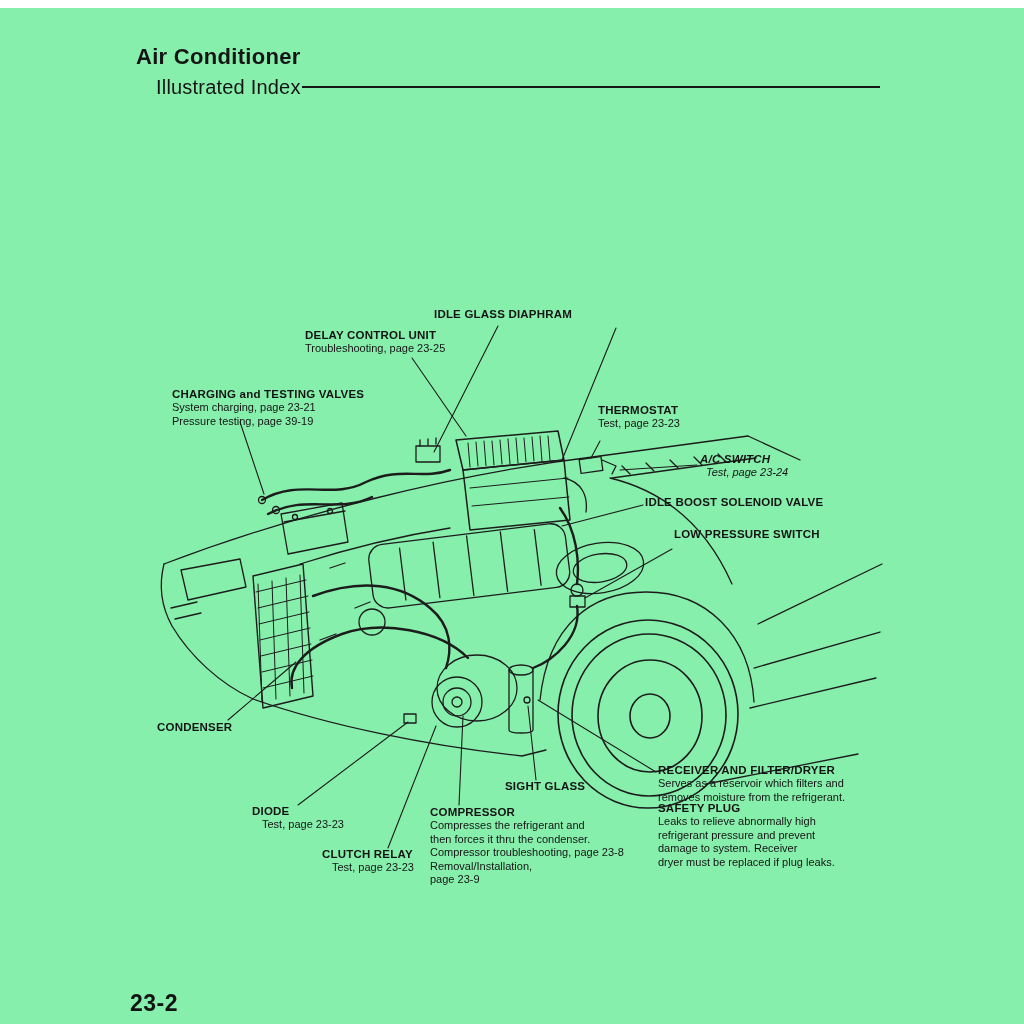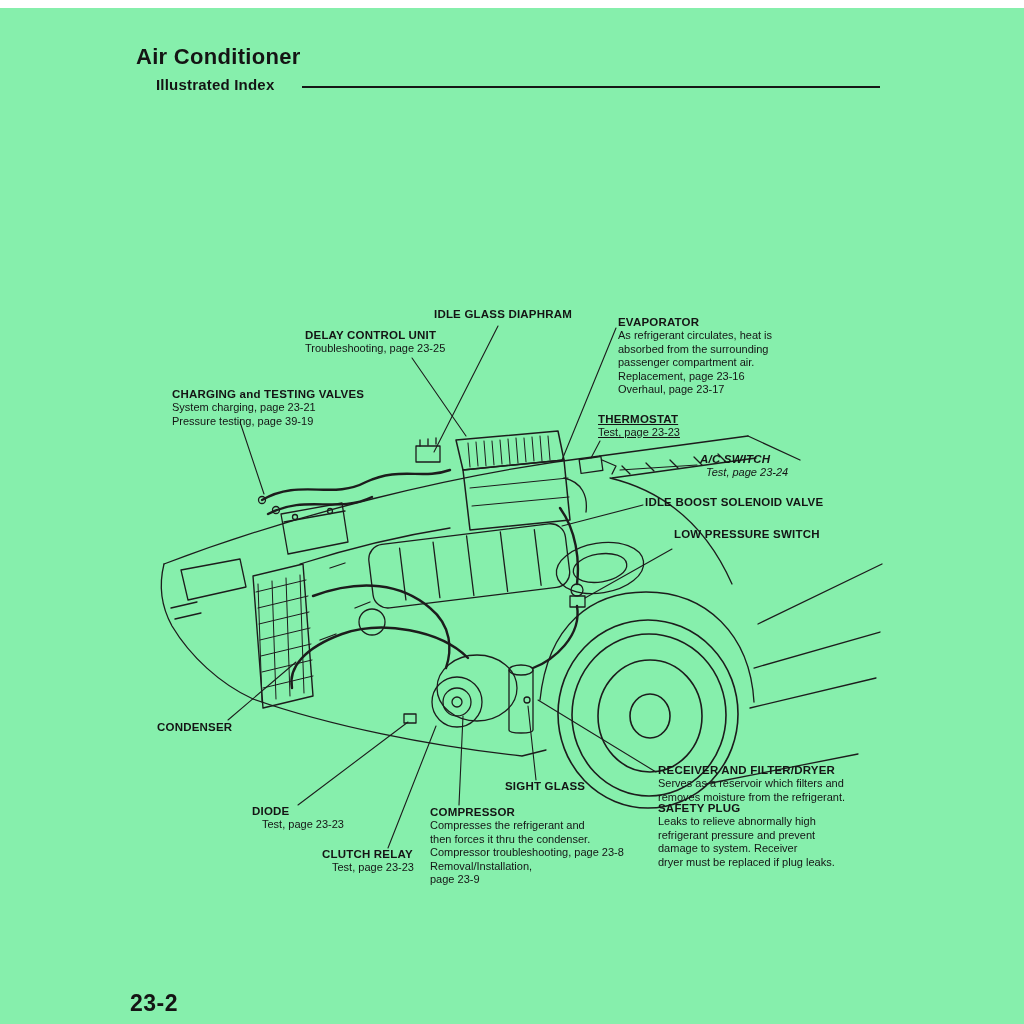--- a/index.html
+++ b/index.html
@@ -9,21 +9,21 @@
     background:#86efac; color:#141414; overflow:hidden;
     font-family:"Liberation Sans","DejaVu Sans",sans-serif;
     padding-left:15px;
   }
   .title {
     position:absolute; left:136px; top:36px;
     font-size:22px; font-weight:bold; letter-spacing:.3px;
   }
   .subtitle {
     position:absolute; left:156px; top:68px;
-    font-size:15px; font-weight:bold; letter-spacing:.2px;
+    font-size:20px; font-weight:normal; letter-spacing:.2px;
   }
   .header-rule {
     position:absolute; left:302px; top:78px; width:578px; height:2px;
     background:#161616;
   }
   .illustration { position:absolute; left:0; top:0; }
   .callout { position:absolute; font-size:11px; line-height:13.5px; }
   .c-title { font-weight:bold; font-size:11.5px; line-height:13px; letter-spacing:.2px; white-space:pre-line; }
   .c-body  { white-space:pre-line; }
   .c-body.italic { font-style:italic; }
@@ -164,36 +164,28 @@
 
   <div class="callout" style="left:434px; top:300px;">
     <div class="c-title">IDLE GLASS DIAPHRAM</div>
   </div>
 
   <div class="callout" style="left:305px; top:321px;">
     <div class="c-title">DELAY CONTROL UNIT</div>
     <div class="c-body">Troubleshooting, page 23-25</div>
   </div>
 
-  <div class="callout" style="left:618px; top:308px;">
-    <div class="c-title">EVAPORATOR</div>
-    <div class="c-body">As refrigerant circulates, heat is
-absorbed from the surrounding
-passenger compartment air.
-Replacement, page 23-16
-Overhaul, page 23-17</div>
-  </div>
 
   <div class="callout" style="left:172px; top:380px;">
     <div class="c-title">CHARGING and TESTING VALVES</div>
     <div class="c-body">System charging, page 23-21
 Pressure testing, page 39-19</div>
   </div>
 
-  <div class="callout" style="left:598px; top:405px;text-decoration:underline;">
+  <div class="callout" style="left:598px; top:396px;">
     <div class="c-title">THERMOSTAT</div>
     <div class="c-body">Test, page 23-23</div>
   </div>
 
   <div class="callout" style="left:700px; top:445px;font-style:italic;">
     <div class="c-title">A/C SWITCH</div>
     <div class="c-body indent6">Test, page 23-24</div>
   </div>
 
   <div class="callout" style="left:645px; top:488px;">

